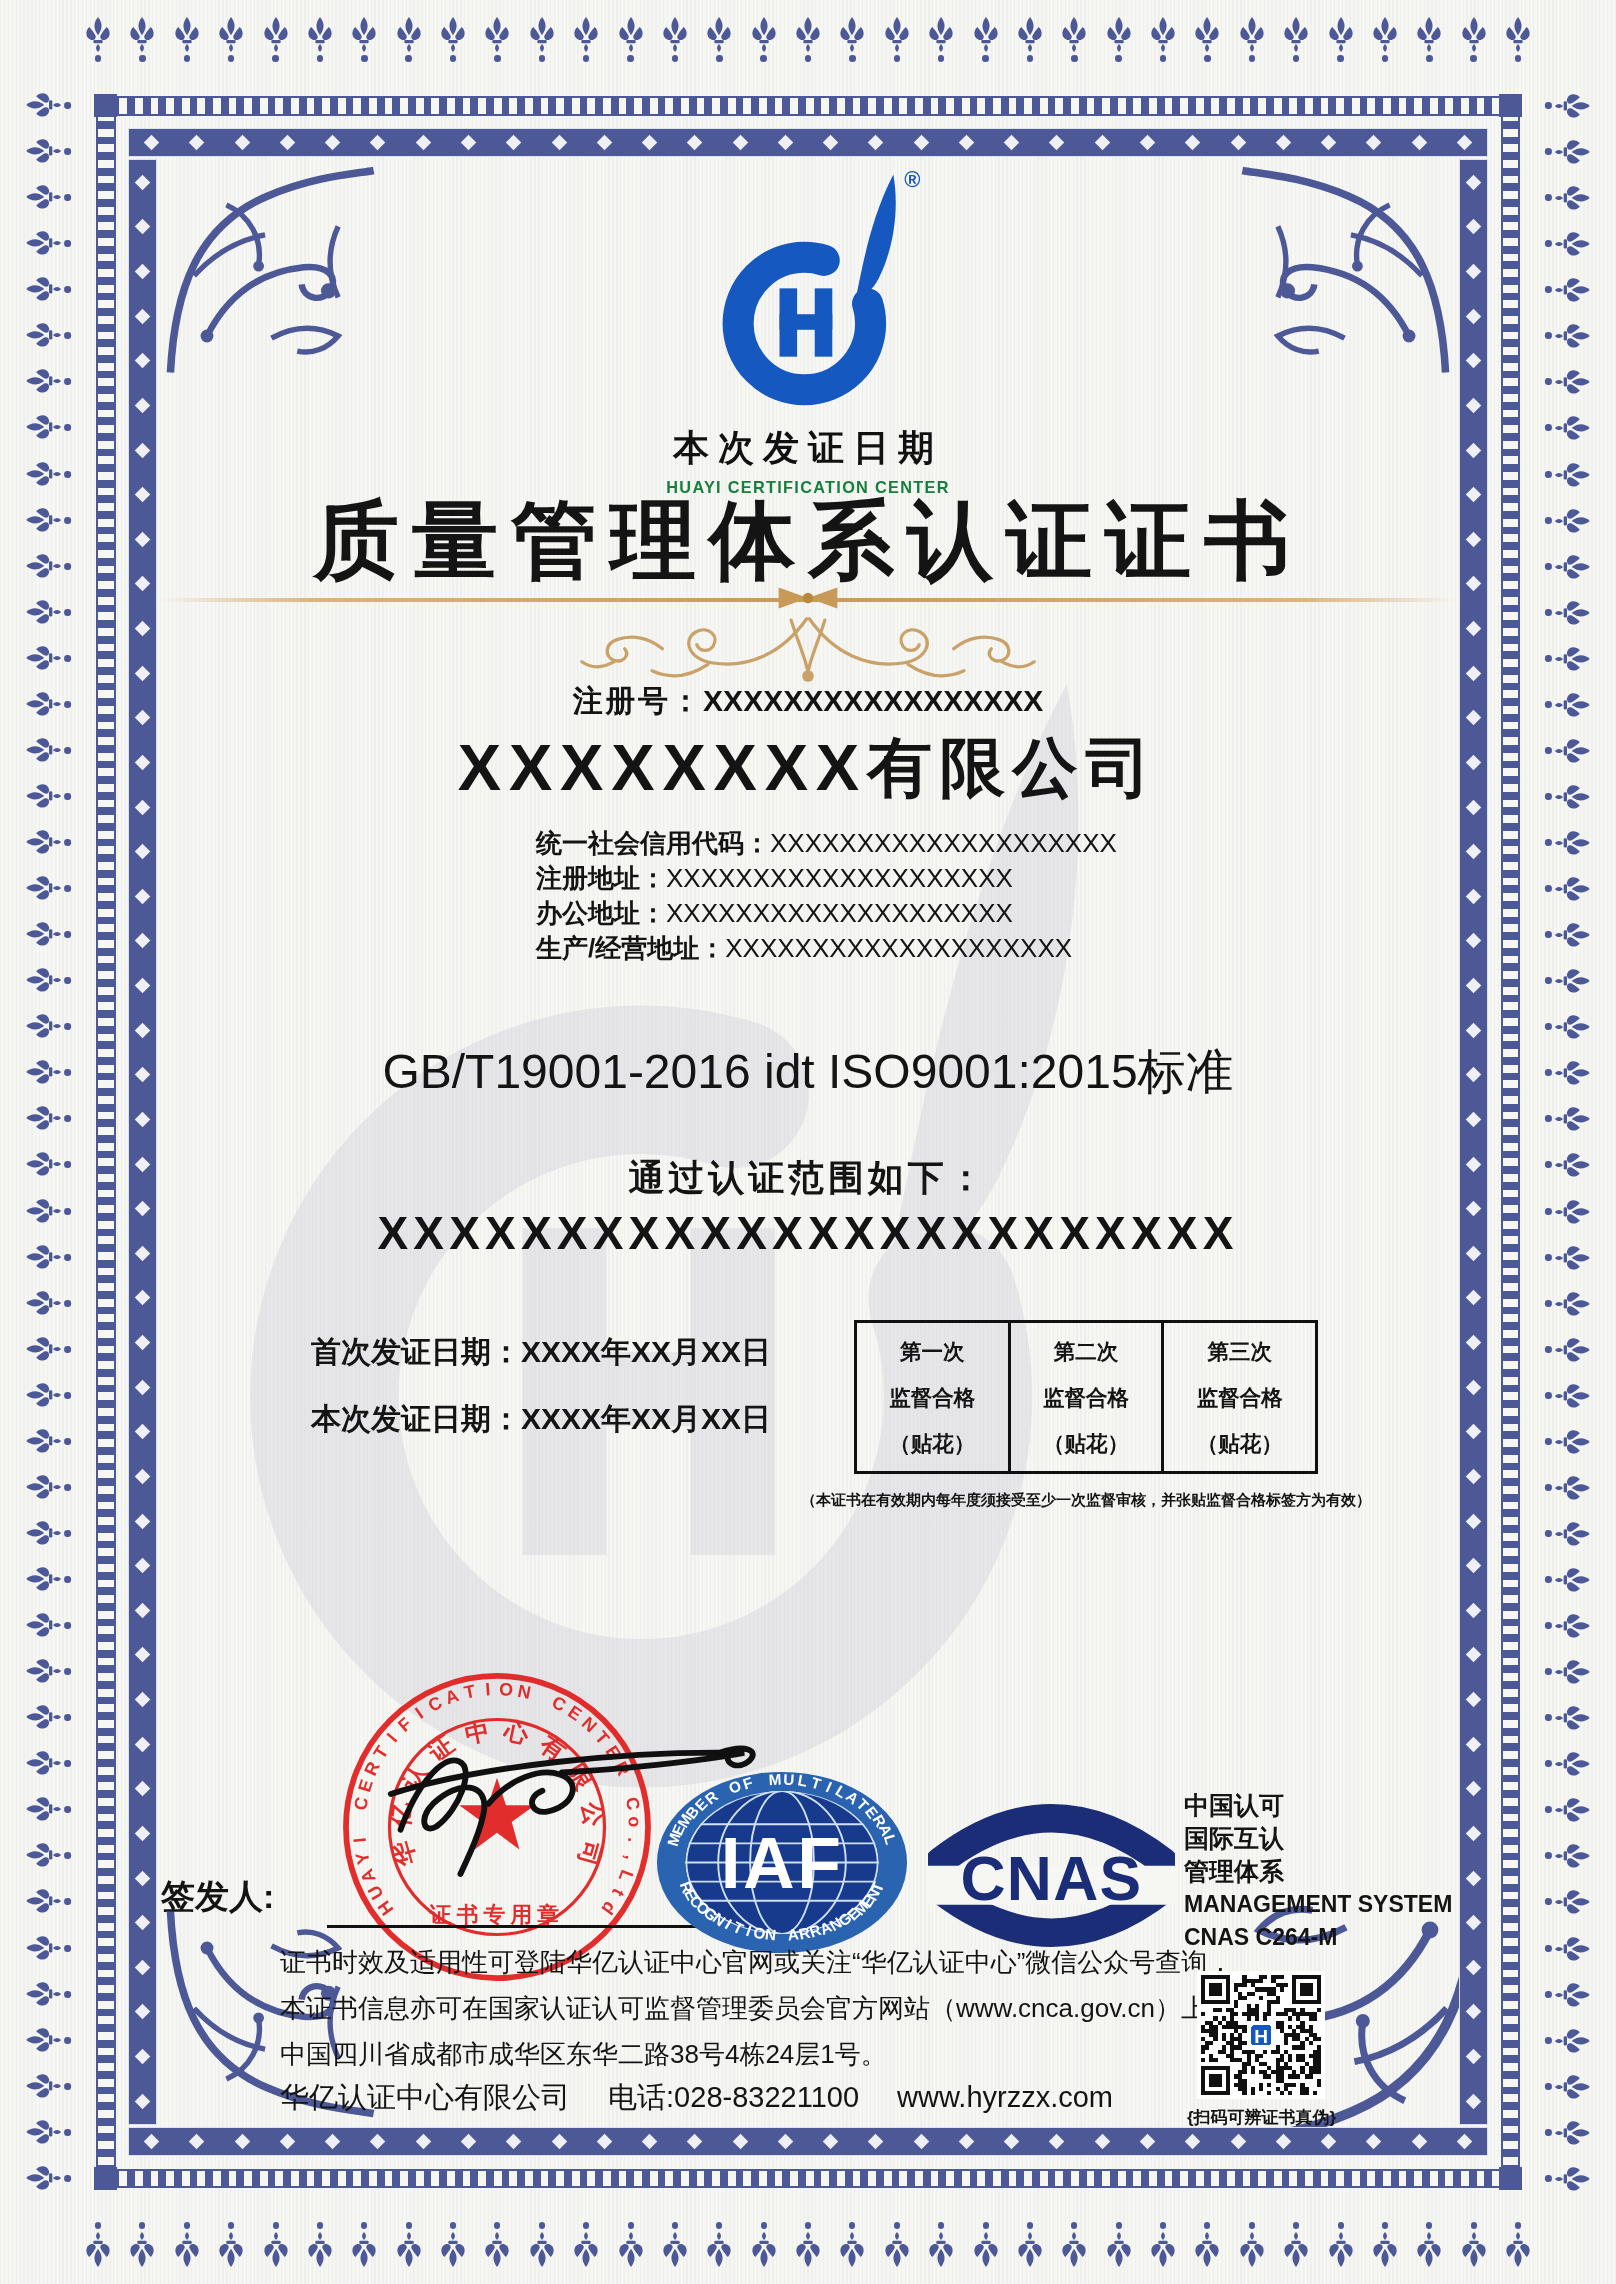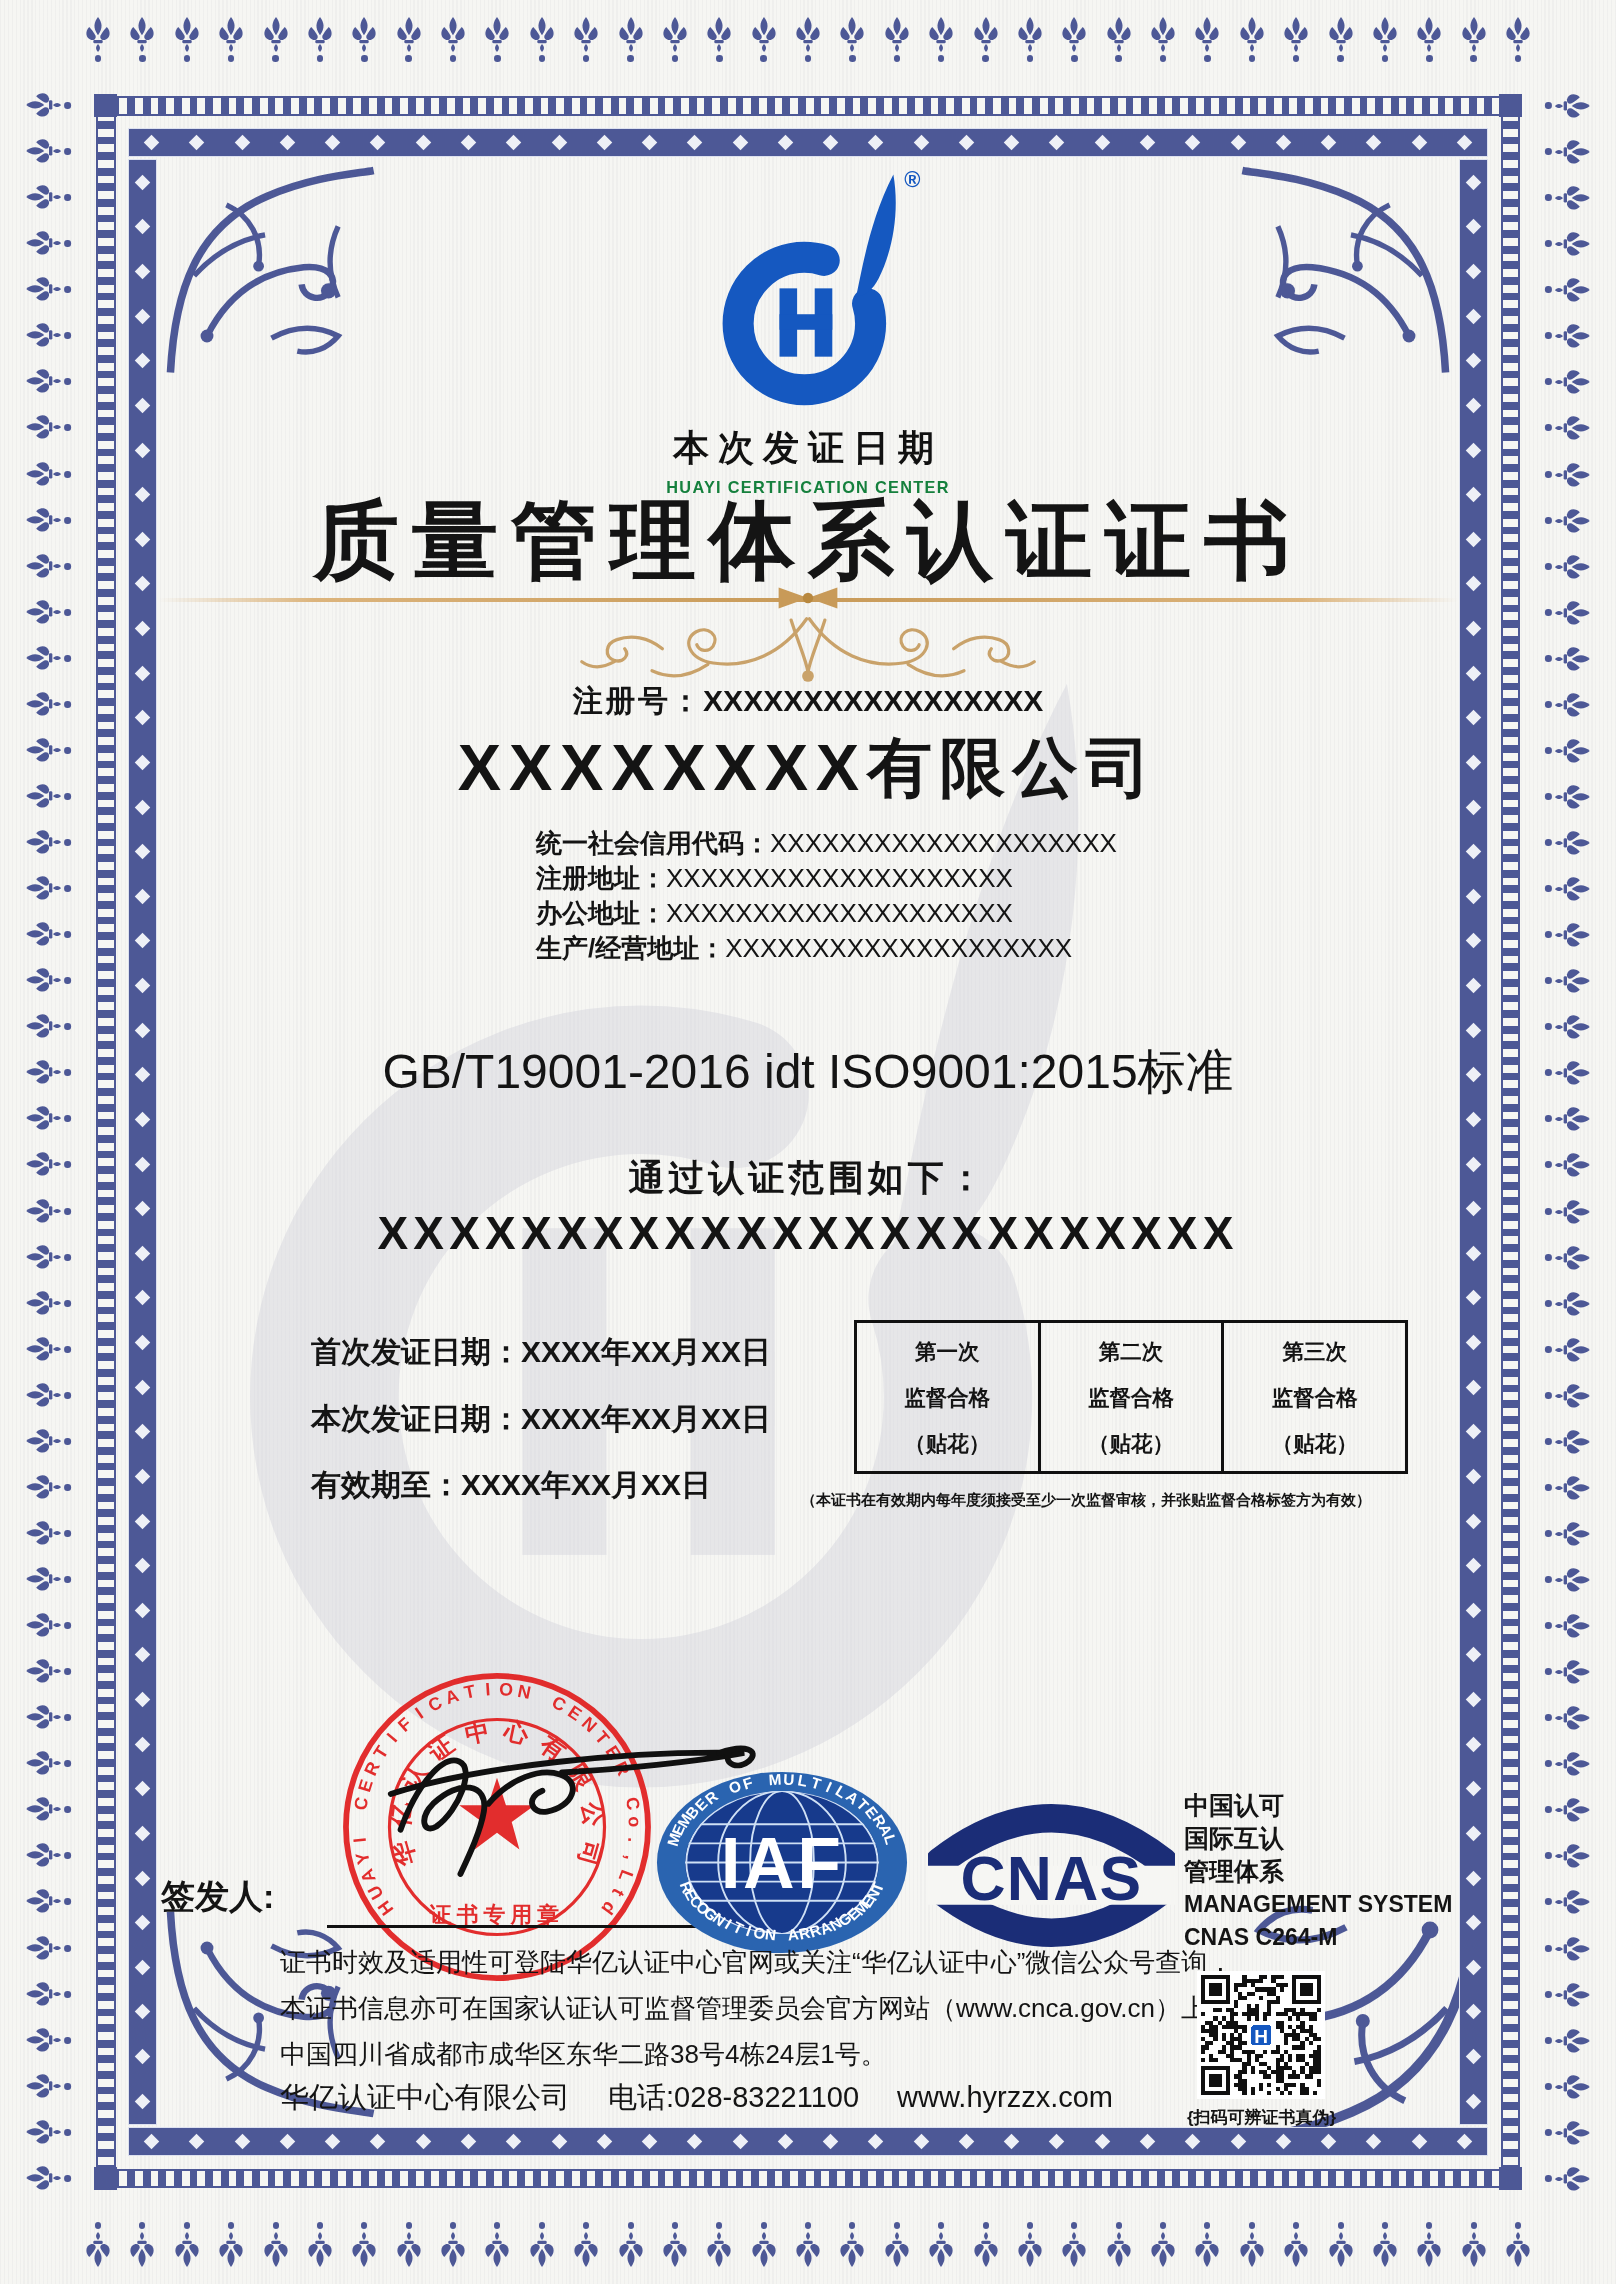--- a/index.html
+++ b/index.html
@@ -67,21 +67,21 @@
   .info .lbl{font-weight:700;}
   .info .val{font-weight:500;}
   .statement{top:990px;font-size:38px;font-weight:800;letter-spacing:3.9px;}
   .standard{top:1040px;font-size:48px;font-weight:400;white-space:nowrap;letter-spacing:0;}
   .scope-head{top:1154px;font-size:36px;font-weight:800;letter-spacing:3.9px;}
   .scope-val{top:1206px;font-size:46px;font-weight:700;letter-spacing:5.2px;white-space:nowrap;}
   .daterow{left:311px;font-size:30px;white-space:nowrap;}
   .daterow .lbl{font-weight:800;}
   .daterow .val{font-weight:600;}
   .d1{top:1332px;} .d2{top:1399px;} .d3{top:1465px;}
-  .sup-table{left:854px;top:1320px;width:554px;height:154px;border:3.3px solid #101010;display:flex;}
+  .sup-table{left:854px;top:1320px;width:464px;height:154px;border:3.3px solid #101010;display:flex;}
   .sup-cell{flex:1;display:flex;flex-direction:column;justify-content:center;align-items:center;gap:17px;
     font-size:21.5px;font-weight:700;border-left:3.3px solid #101010;}
   .sup-cell:first-child{border-left:none;}
   .sup-note{top:1491px;left:793px;width:586px;text-align:center;font-size:15px;font-weight:700;white-space:nowrap;}
   .seal-svg{left:337px;top:1667px;width:320px;height:320px;z-index:3;}
   .sign-svg{left:355px;top:1706px;width:423px;height:228px;z-index:4;}
   .issuer{left:161px;top:1874px;font-size:34px;font-weight:700;z-index:3;}
   .sign-line{left:327px;top:1925px;width:369px;height:3.3px;background:#111;z-index:3;}
   .iaf-svg{left:652px;top:1770px;width:260px;height:185px;z-index:3;}
   .cnas-svg{left:928px;top:1794px;width:247px;height:163px;z-index:3;}
@@ -1317,21 +1317,20 @@
     <div><span class="lbl">生产/经营地址：</span><span class="val">XXXXXXXXXXXXXXXXXXXX</span></div>
   </div>
 
   <div class="abs ctr standard">GB/T19001-2016 idt ISO9001:2015标准</div>
 
   <div class="abs ctr scope-head">通过认证范围如下：</div>
   <div class="abs ctr scope-val">XXXXXXXXXXXXXXXXXXXXXXXX</div>
 
   <div class="abs daterow d1"><span class="lbl">首次发证日期：</span><span class="val">XXXX年XX月XX日</span></div>
   <div class="abs daterow d2"><span class="lbl">本次发证日期：</span><span class="val">XXXX年XX月XX日</span></div>
-  <div class="abs daterow d3"><span class="lbl">有效期至：</span><span class="val">XXXX年XX月XX日</span></div>
 
   <div class="abs sup-table">
     <div class="sup-cell">
       <span>第一次</span>
       <span>监督合格</span>
       <span>（贴花）</span>
     </div>
     <div class="sup-cell">
       <span>第二次</span>
       <span>监督合格</span>

